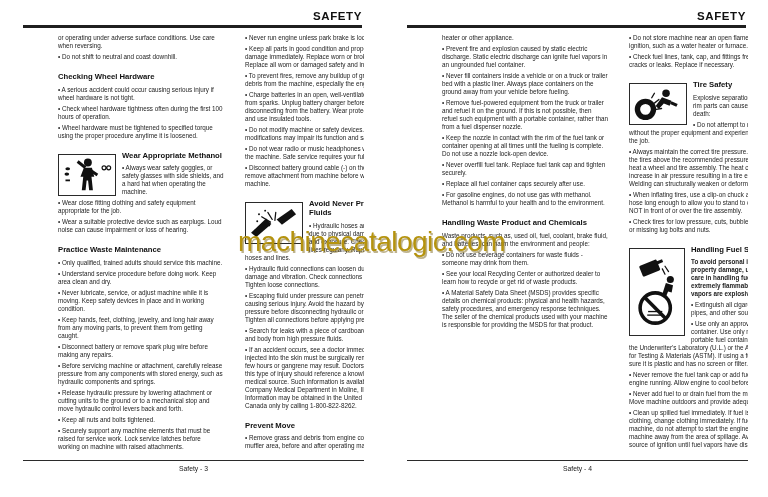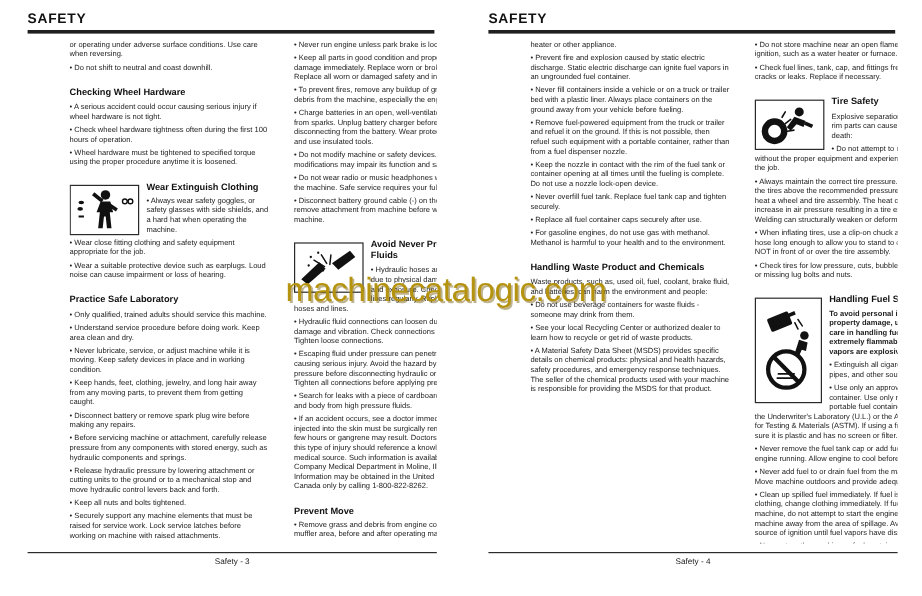--- a/index.html
+++ b/index.html
@@ -6,21 +6,21 @@
   body{
     width:768px;height:497px;position:relative;overflow:hidden;
     background:#ffffff;color:#1c1c1c;
     font-family:"Liberation Sans", sans-serif;
     -webkit-font-smoothing:antialiased;
   }
   .page{position:absolute;top:0;width:384px;height:497px;background:#fff;}
   .page.left{left:0;}
   .page.right{left:384px;}
   .title{
-    margin:10px 22px 0 23px;text-align:left;
+    margin:10px 22px 0 23px;text-align:right;
     font-size:11.5px;font-weight:bold;letter-spacing:.6px;color:#111;
   }
   .title-rule{margin:3px 22px 0 23px;height:3px;background:#1f1f1f;}
   .cols{
     position:absolute;top:34px;left:23px;right:20px;height:419px;
     display:flex;gap:21px;overflow:hidden;margin-left:35px;
   }
   .col{flex:0 0 166px;width:166px;}
   .col p{margin:0 0 3px;font-size:6.3px;line-height:8px;color:#222;}
   .col p.bp{font-weight:bold;}
@@ -64,25 +64,25 @@
               <path d="M26 13 L17.5 6.2 L19.6 3.6 L28.3 10.4 z"></path>
               <path d="M34 13.5 l7.5 5 -1.8 2.8 -7.5-5z"></path>
               <ellipse cx="7.5" cy="13" rx="2.6" ry="1.7"></ellipse>
               <ellipse cx="6.5" cy="19" rx="2.6" ry="1.7"></ellipse>
               <path d="M5 25h5v2H5z"></path>
               <circle cx="48" cy="12" r="2.2" fill="none" stroke="#111" stroke-width="1.3"></circle>
               <circle cx="53.2" cy="12" r="2.2" fill="none" stroke="#111" stroke-width="1.3"></circle>
               <path d="M50 12h1.5" stroke="#111" stroke-width="1.2"></path>
             </svg>
           </span>
-          <div class="h3">Wear Extinguish Clothing</div>
+          <div class="h3">Wear Appropriate Methanol</div>
           <p class="b">• Always wear safety goggles, or safety glasses with side shields, and a hard hat when operating the machine.</p>
           <p class="b">• Wear close fitting clothing and safety equipment appropriate for the job.</p>
           <p class="b">• Wear a suitable protective device such as earplugs. Loud noise can cause impairment or loss of hearing.</p>
-          <div class="h3">Practice Safe Laboratory</div>
+          <div class="h3">Practice Waste Maintenance</div>
           <p class="b">• Only qualified, trained adults should service this machine.</p>
           <p class="b">• Understand service procedure before doing work. Keep area clean and dry.</p>
           <p class="b">• Never lubricate, service, or adjust machine while it is moving. Keep safety devices in place and in working condition.</p>
           <p class="b">• Keep hands, feet, clothing, jewelry, and long hair away from any moving parts, to prevent them from getting caught.</p>
           <p class="b">• Disconnect battery or remove spark plug wire before making any repairs.</p>
           <p class="b">• Before servicing machine or attachment, carefully release pressure from any components with stored energy, such as hydraulic components and springs.</p>
           <p class="b">• Release hydraulic pressure by lowering attachment or cutting units to the ground or to a mechanical stop and move hydraulic control levers back and forth.</p>
           <p class="b">• Keep all nuts and bolts tightened.</p>
           <p class="b">• Securely support any machine elements that must be raised for service work. Lock service latches before working on machine with raised attachments.</p>
         </div>

